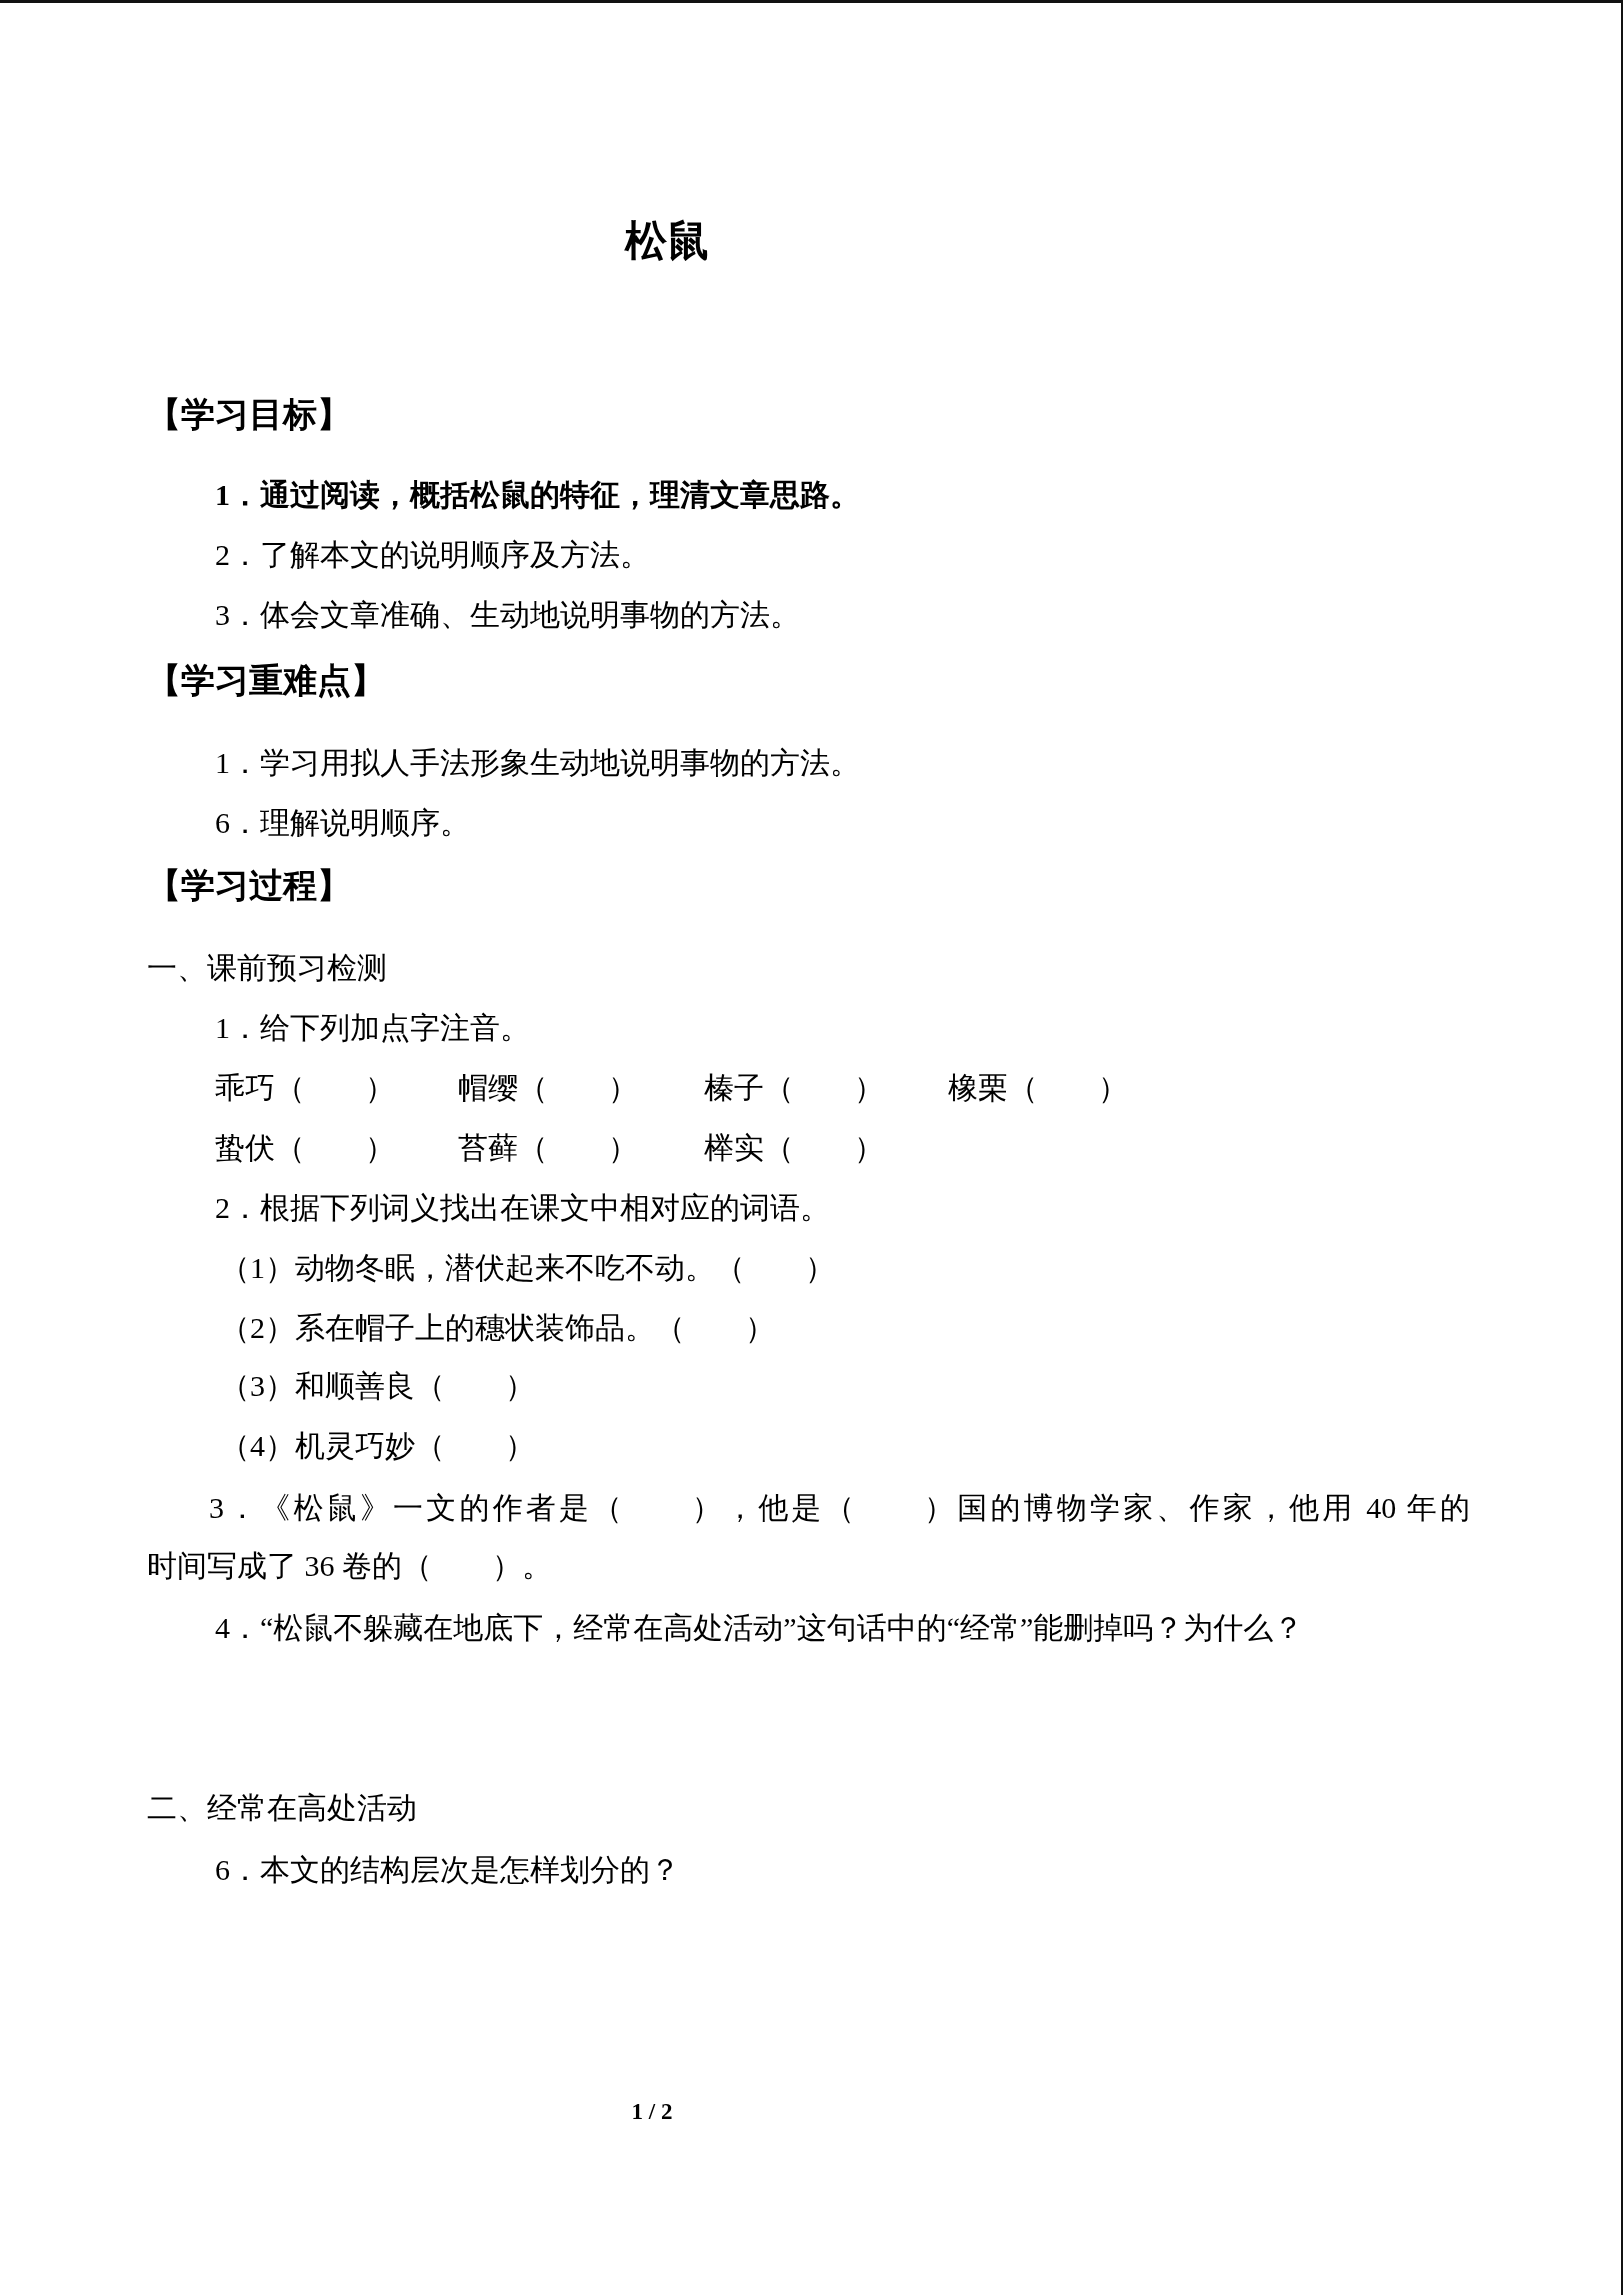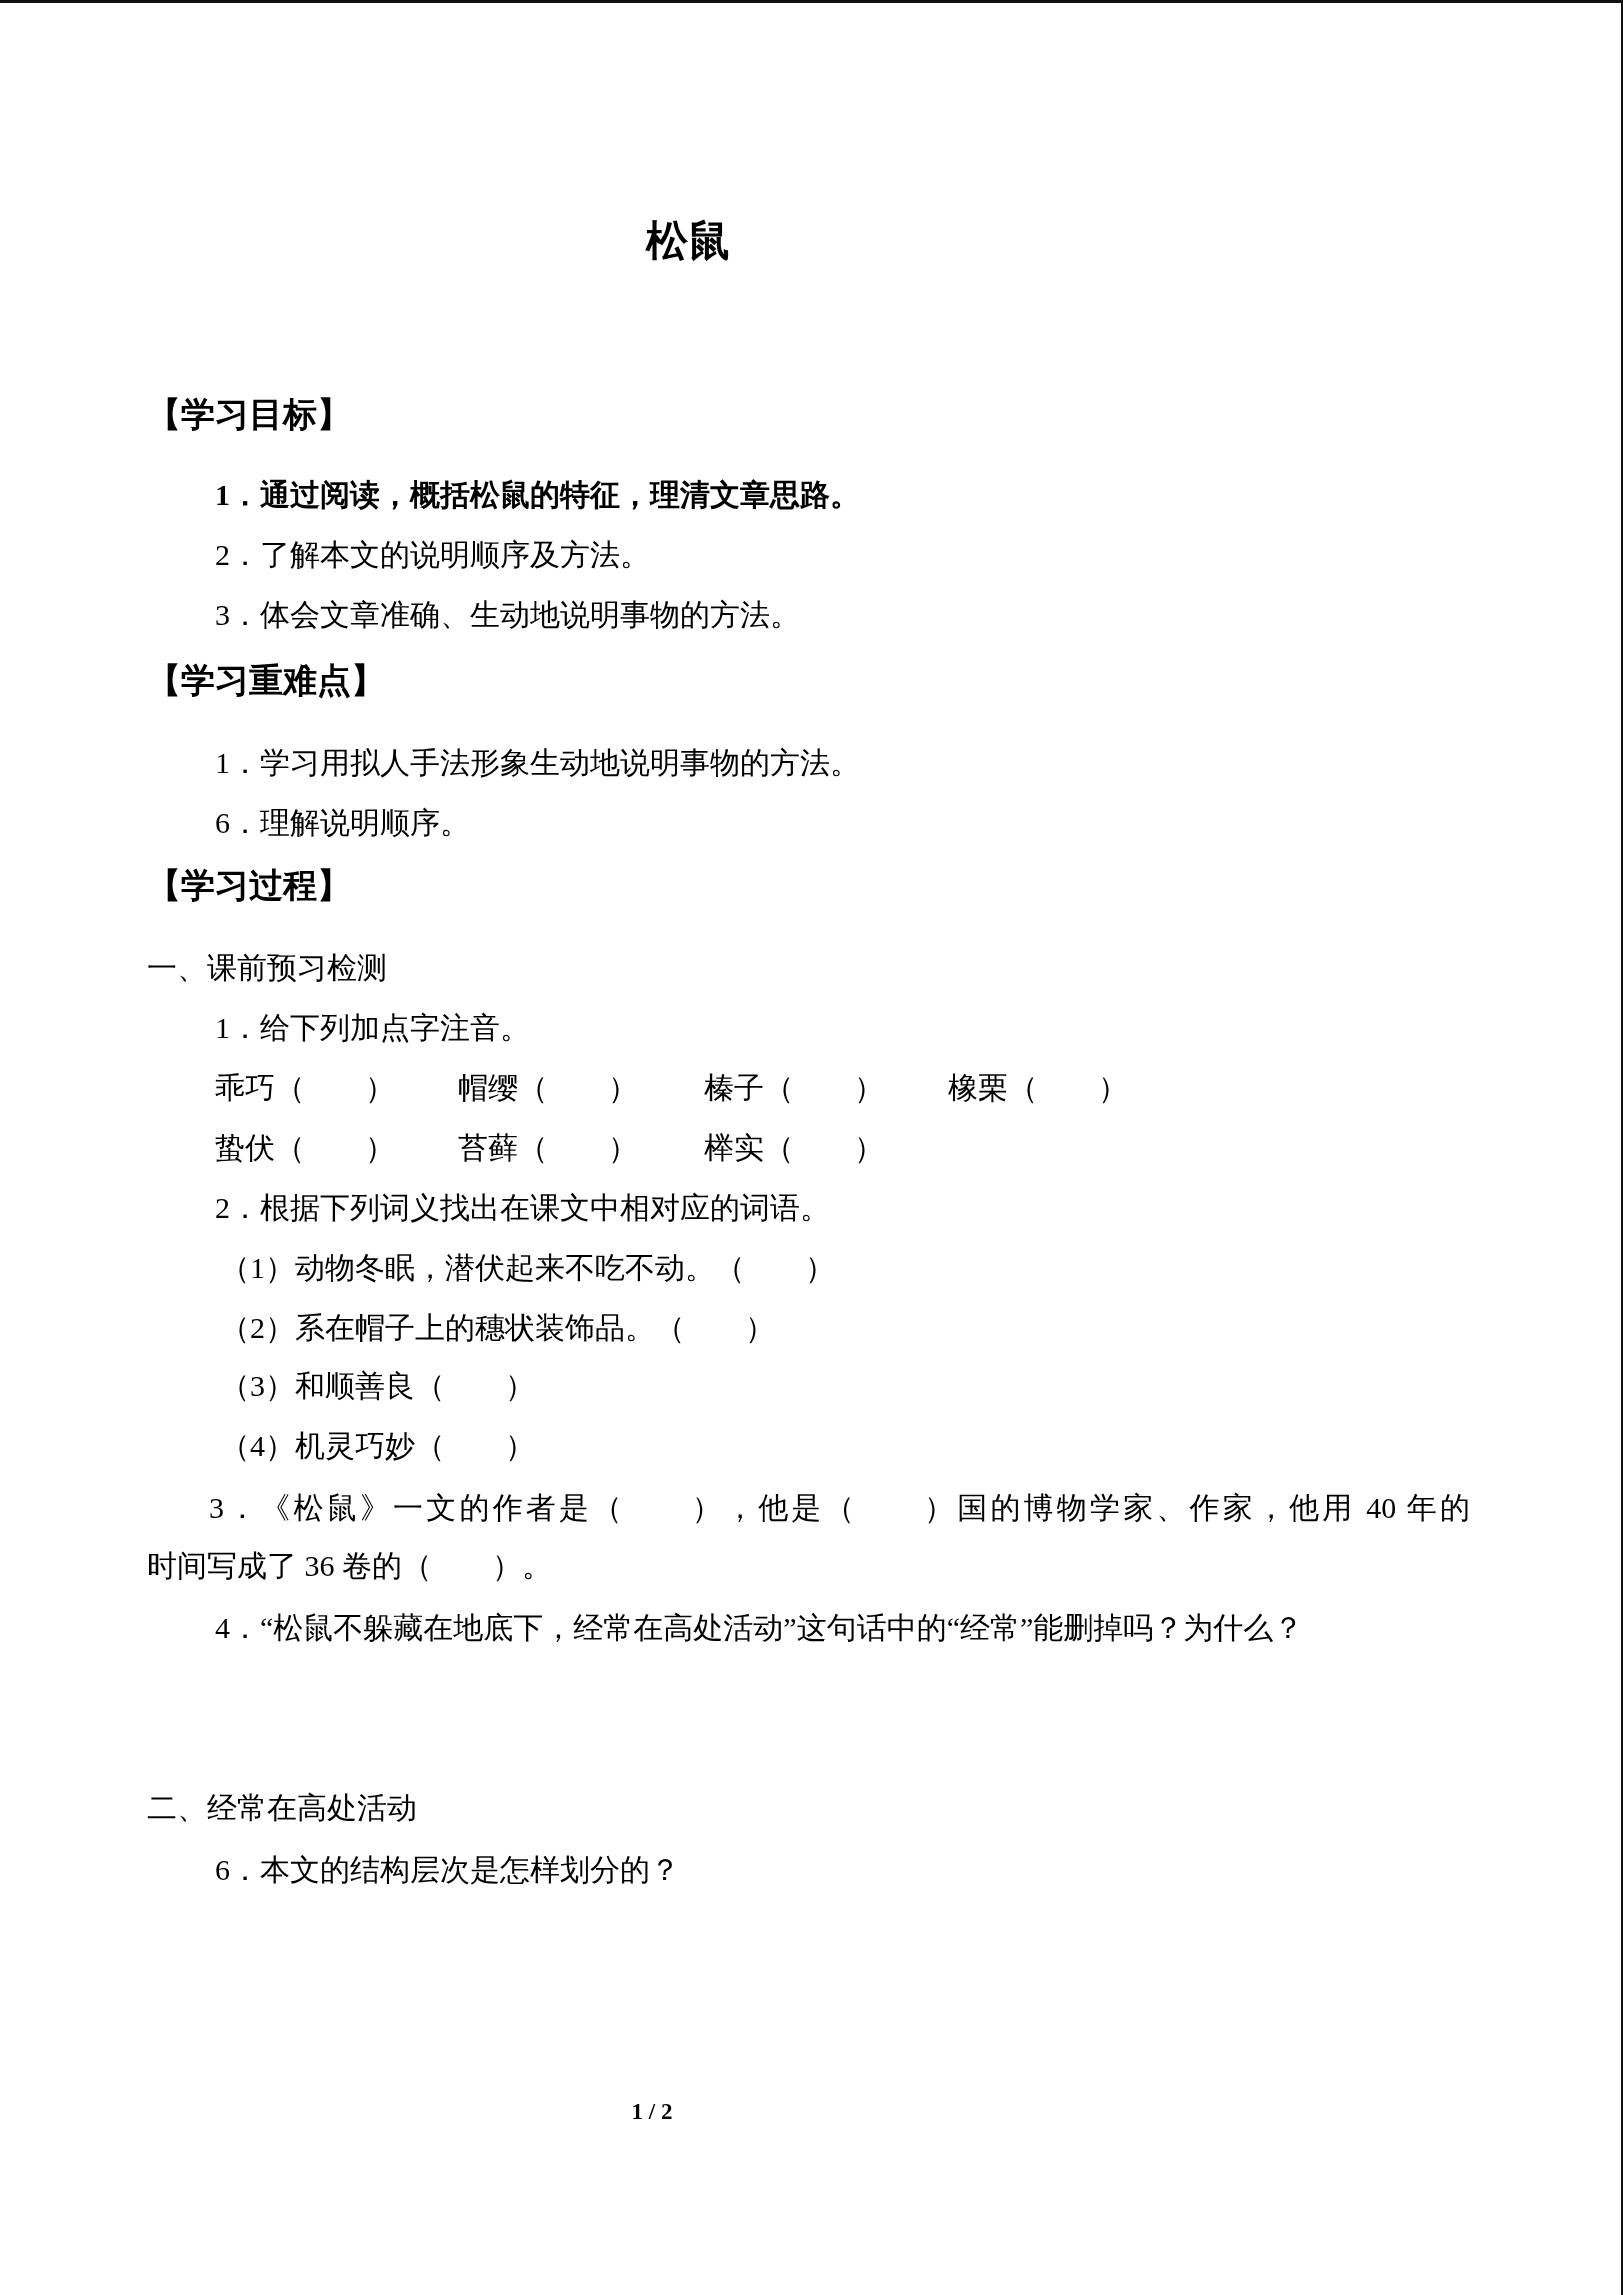--- a/index.html
+++ b/index.html
@@ -2,21 +2,21 @@
 <html style="font-size:11px"><head>
 <meta charset="utf-8">
 <style>
   html, body { margin: 0; padding: 0; background: #ffffff; }
   body { width: 1623px; height: 2295px; position: relative; overflow: hidden;
          font-family: "Liberation Serif", "DejaVu Serif", serif; color: #000; }
   .top-border { position: absolute; left: 0; top: 0; width: 1623px; height: 2.7px; background: #111; }
   .right-border { position: absolute; right: 0; top: 0; width: 2px; height: 2295px; background: #111; }
   .line { position: absolute; white-space: pre; font-size: 30px; line-height: 35px; }
   .title { position: absolute; left: 0; width: 1334px; text-align: center; top: 217px;
-           font-size: 42px; line-height: 48px; font-weight: bold; font-family: "DejaVu Sans", sans-serif; padding-left: 21px; }
+           font-size: 42px; line-height: 48px; font-weight: bold; font-family: "DejaVu Sans", sans-serif; }
   .heading { position: absolute; left: 147px; font-size: 34px; line-height: 41px; font-weight: bold;
              font-family: "DejaVu Sans", sans-serif; white-space: pre; }
   .justify-line { position: absolute; left: 209px; width: 1261px; font-size: 30px; line-height: 35px;
                   text-align: justify; text-align-last: justify; white-space: normal; }
   .word-row { position: absolute; font-size: 30px; line-height: 35px; }
   .word-cell { position: absolute; white-space: pre; }
   .footer { position: absolute; left: 0; width: 1304px; text-align: center; top: 2098px;
             font-size: 23px; line-height: 27px; font-weight: bold; }
 </style>
 </head>

